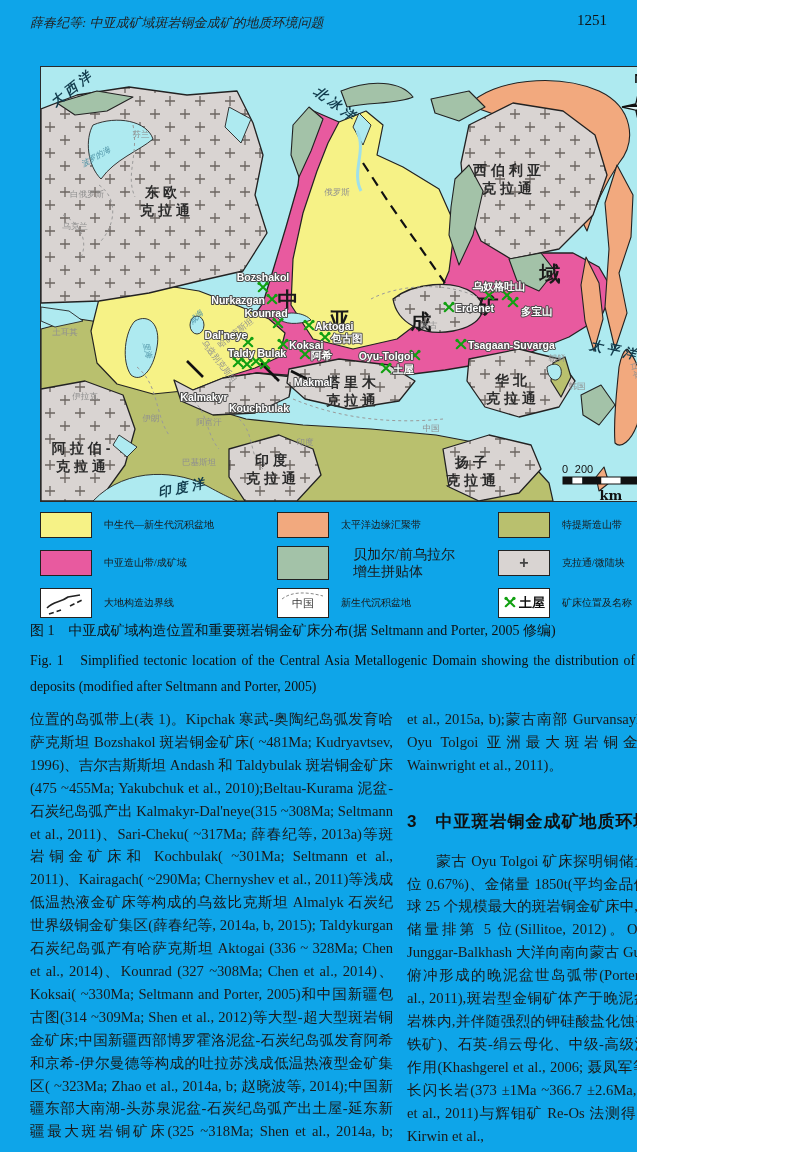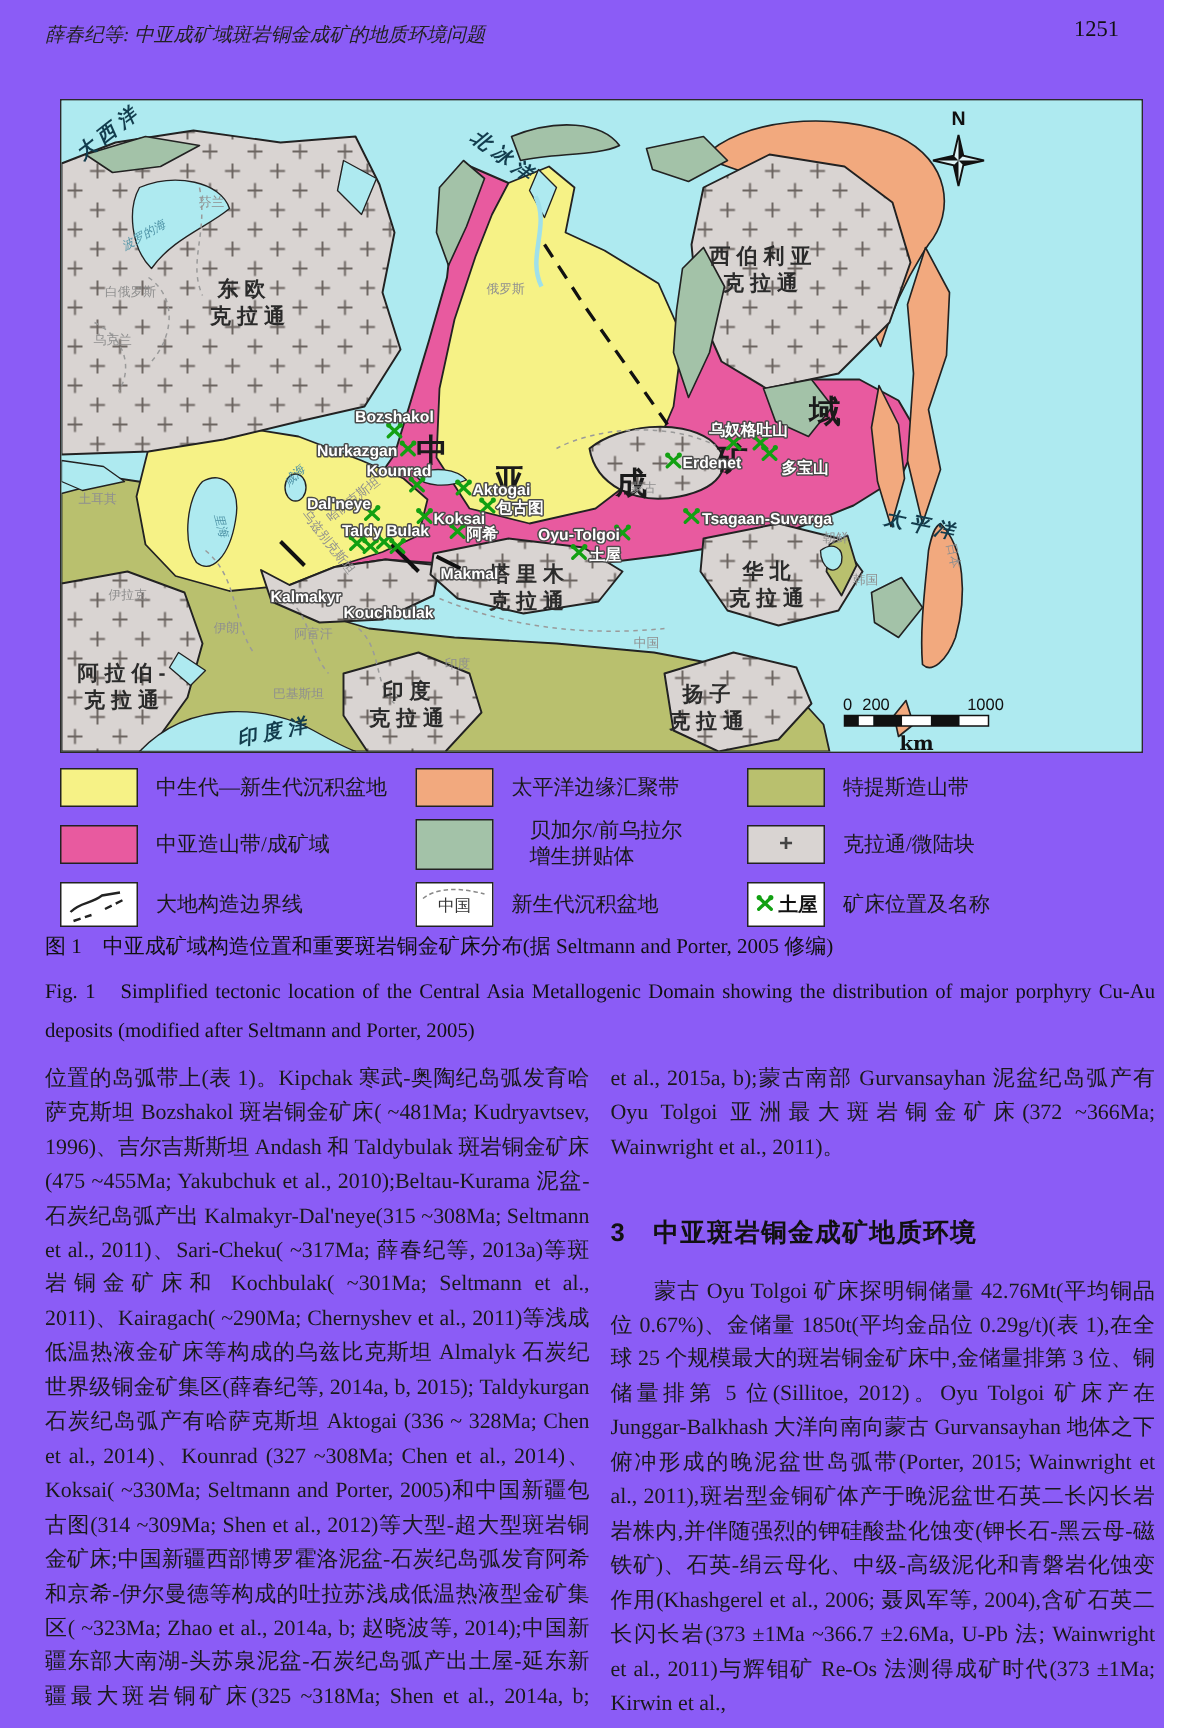--- a/index.html
+++ b/index.html
@@ -1,16 +1,16 @@
 <!DOCTYPE html>
 <html><head>
 <meta charset="utf-8">
 <style>
   html,body{margin:0;padding:0;background:#fff;}
-  .page{position:relative;width:776px;height:1152px;background:#8b5cf6;overflow:hidden;
+  .page{position:relative;width:637px;height:1152px;background:#0ea5e9;overflow:hidden;
         font-family:"Liberation Serif","DejaVu Serif",serif;color:#1a1a1a;}
   
   .hdr-title{position:absolute;left:30px;top:14px;font-style:italic;font-size:13px;color:#222;}
   .hdr-page{position:absolute;right:30px;top:12px;font-size:15px;color:#111;}
   
   .map-wrap{position:absolute;left:40px;top:66px;width:720px;height:434px;border:1.6px solid #2a2a2a;box-sizing:content-box;background:#aeeaf0;}
   svg{display:block;}
   .f-olive{fill:#b9c06e;stroke:#222;stroke-width:1.2;stroke-linejoin:round;}
   .f-mag{fill:#e85a9f;stroke:#222;stroke-width:1.3;stroke-linejoin:round;}
   .f-yel{fill:#f6f286;stroke:#222;stroke-width:1.2;stroke-linejoin:round;}
@@ -26,21 +26,21 @@
   .tSea{font:italic 8px "DejaVu Serif",serif;fill:#4e93a6;text-anchor:middle;}
   .tScale{font:11px "Liberation Sans",sans-serif;fill:#111;text-anchor:middle;}
   .tKm{font:bold 13px "DejaVu Serif",serif;fill:#111;text-anchor:middle;}
   .tN{font:bold 13px "Liberation Sans",sans-serif;fill:#111;text-anchor:middle;}
   .mid{text-anchor:middle;} .end{text-anchor:end;}
   
   .lg-cell{position:absolute;display:flex;align-items:center;gap:12px;}
   .lg-swatch{width:52px;height:26px;border:1.4px solid #222;flex:none;box-sizing:border-box;}
   .lg-box{width:52px;height:30px;border:1.4px solid #222;flex:none;box-sizing:border-box;background:#fff;
           display:flex;align-items:center;justify-content:center;position:relative;}
-  .lg-label{font-size:14px;color:#1a1a1a;white-space:nowrap;}
+  .lg-label{font-size:10px;color:#1a1a1a;white-space:nowrap;}
   .lg-label2{font-size:14px;color:#1a1a1a;line-height:17px;}
   .lg-plus{display:flex;align-items:center;justify-content:center;font:bold 16px "Liberation Sans",sans-serif;color:#444;}
   .lg-cn{position:absolute;left:0;top:0;width:100%;height:100%;display:flex;align-items:center;justify-content:center;
          font-size:11px;color:#333;}
   .lg-sample{font:bold 13px "Liberation Serif",serif;color:#111;margin-left:2px;}
   
   .cap-zh{position:absolute;left:30px;top:622px;width:740px;font-size:14px;color:#111;}
   .cap-en{position:absolute;left:30px;top:648px;width:740px;font-size:13.8px;line-height:26px;text-align:justify;color:#111;}
   
   .col{position:absolute;width:363px;font-size:14.6px;line-height:22.9px;text-align:justify;color:#1a1a1a;}

